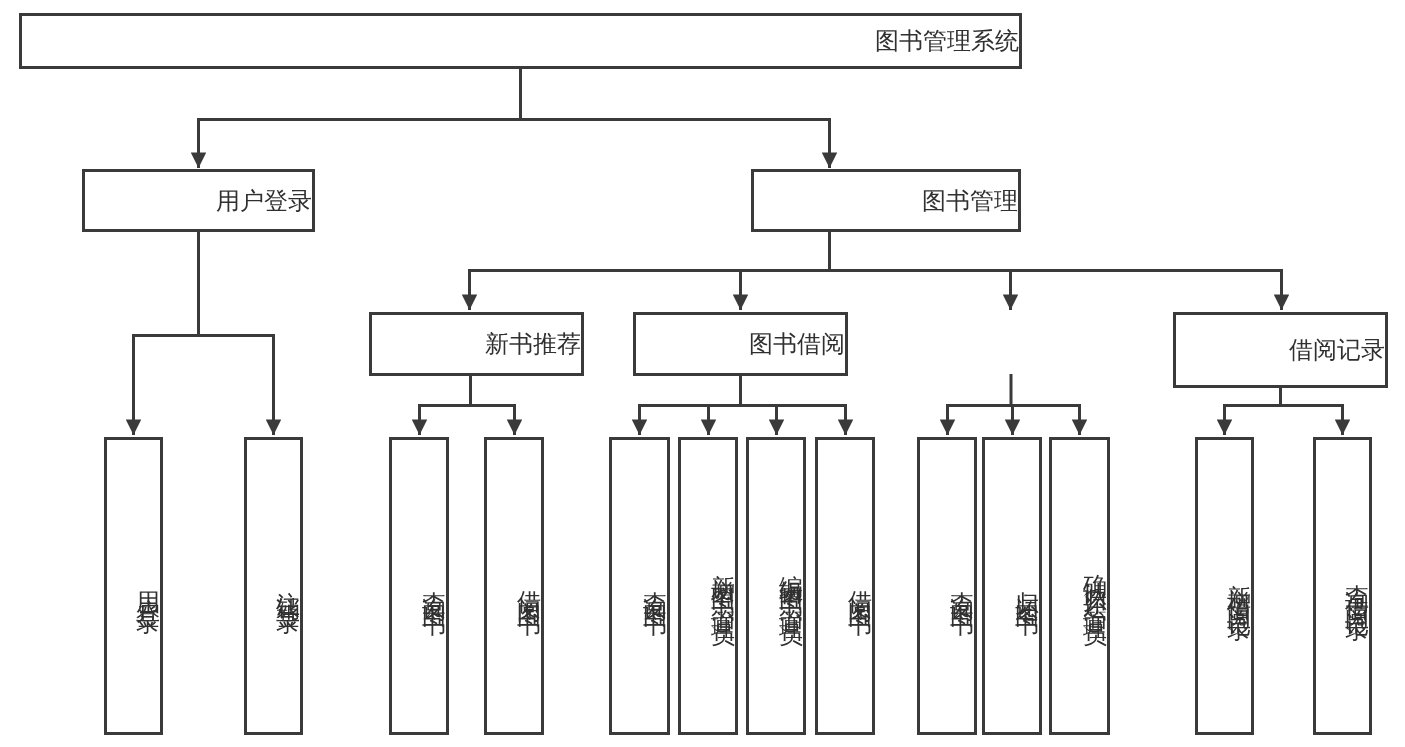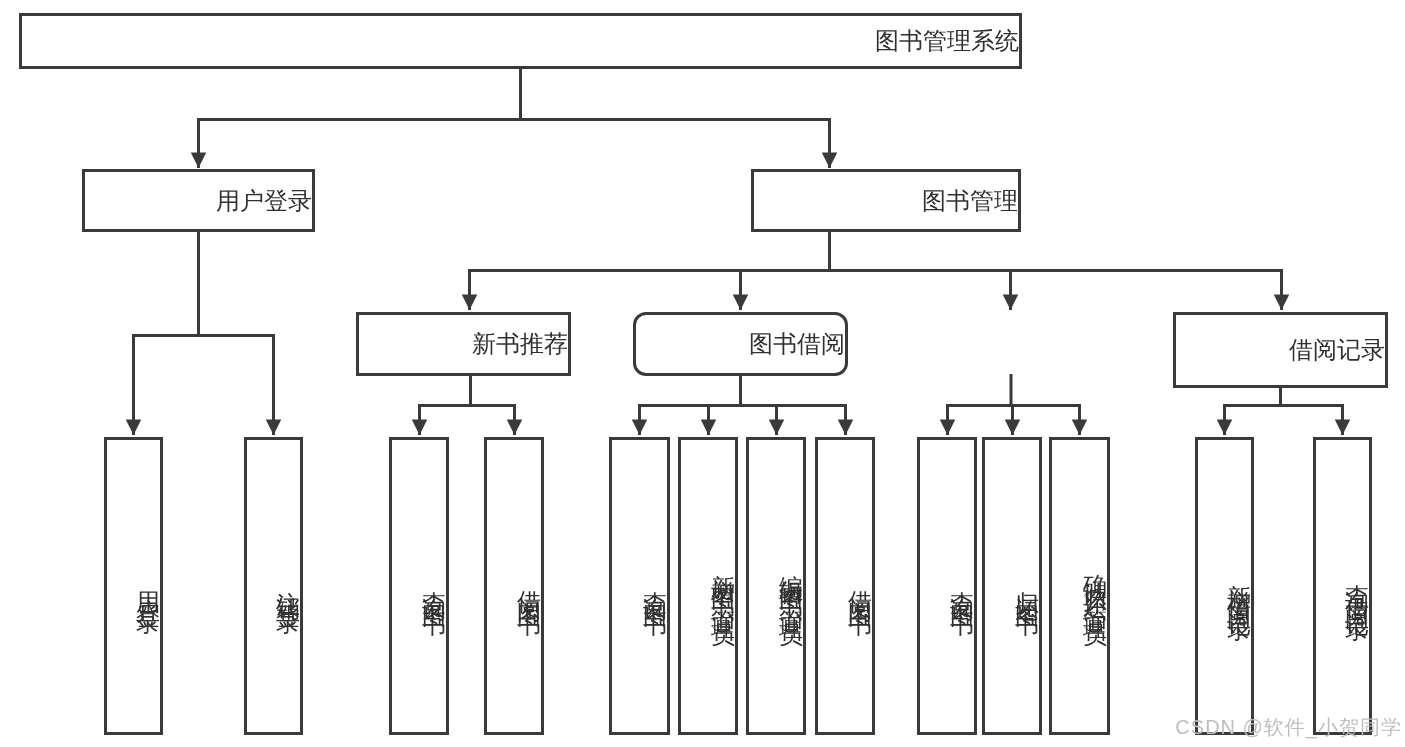--- a/index.html
+++ b/index.html
@@ -119,24 +119,24 @@
     <span>图书管理系统</span>
   </div>
 
   <div class="node" style="left:82px;top:169px;width:233px;height:63px;">
     <span>用户登录</span>
   </div>
   <div class="node" style="left:751px;top:169px;width:270px;height:63px;">
     <span>图书管理</span>
   </div>
 
-  <div class="node" style="left:356px;top:312px;width:215px;height:64px;">
+  <div class="node" style="left:369px;top:312px;width:215px;height:64px;">
     <span>新书推荐</span>
   </div>
-  <div class="node" style="left:633px;top:312px;width:215px;height:64px;border-radius:13px;">
+  <div class="node" style="left:633px;top:312px;width:215px;height:64px;">
     <span>图书借阅</span>
   </div>
   <div class="node" style="left:1173px;top:312px;width:215px;height:76px;">
     <span>借阅记录</span>
   </div>
 
   <div class="node leaf" style="left:104px;width:59px;">
     <span class="vtext">用户登录</span>
   </div>
   <div class="node leaf" style="left:244px;width:59px;">
@@ -173,15 +173,14 @@
     <span class="vtext">确认归还（管理员）</span>
   </div>
 
   <div class="node leaf" style="left:1195px;width:59px;">
     <span class="vtext">新增借阅记录</span>
   </div>
   <div class="node leaf" style="left:1313px;width:59px;">
     <span class="vtext">查询借阅记录</span>
   </div>
 
-  <div id="watermark">CSDN @软件_小贺同学</div>
 
 </div>
 
 </body></html>

